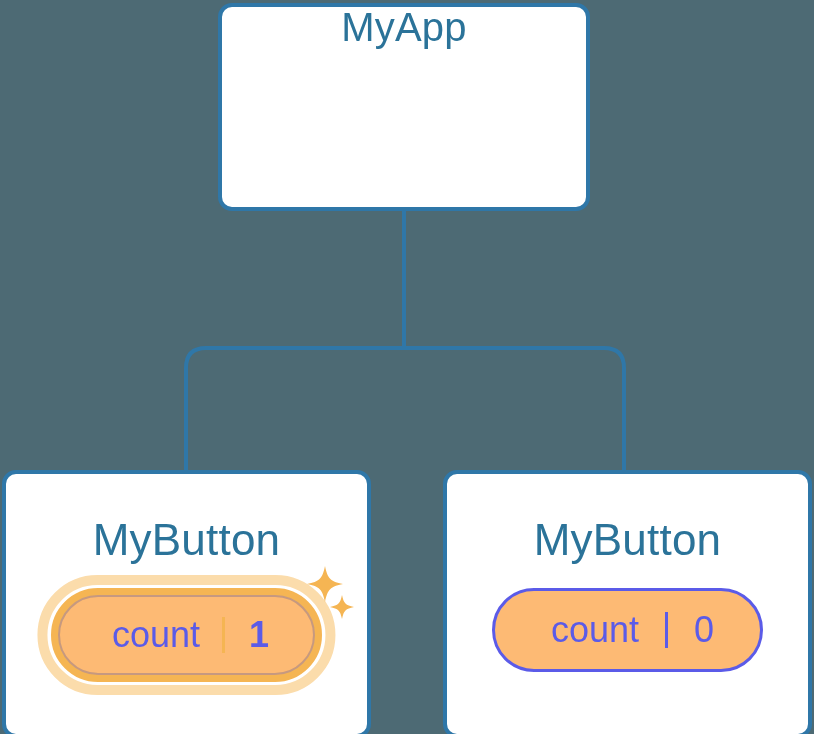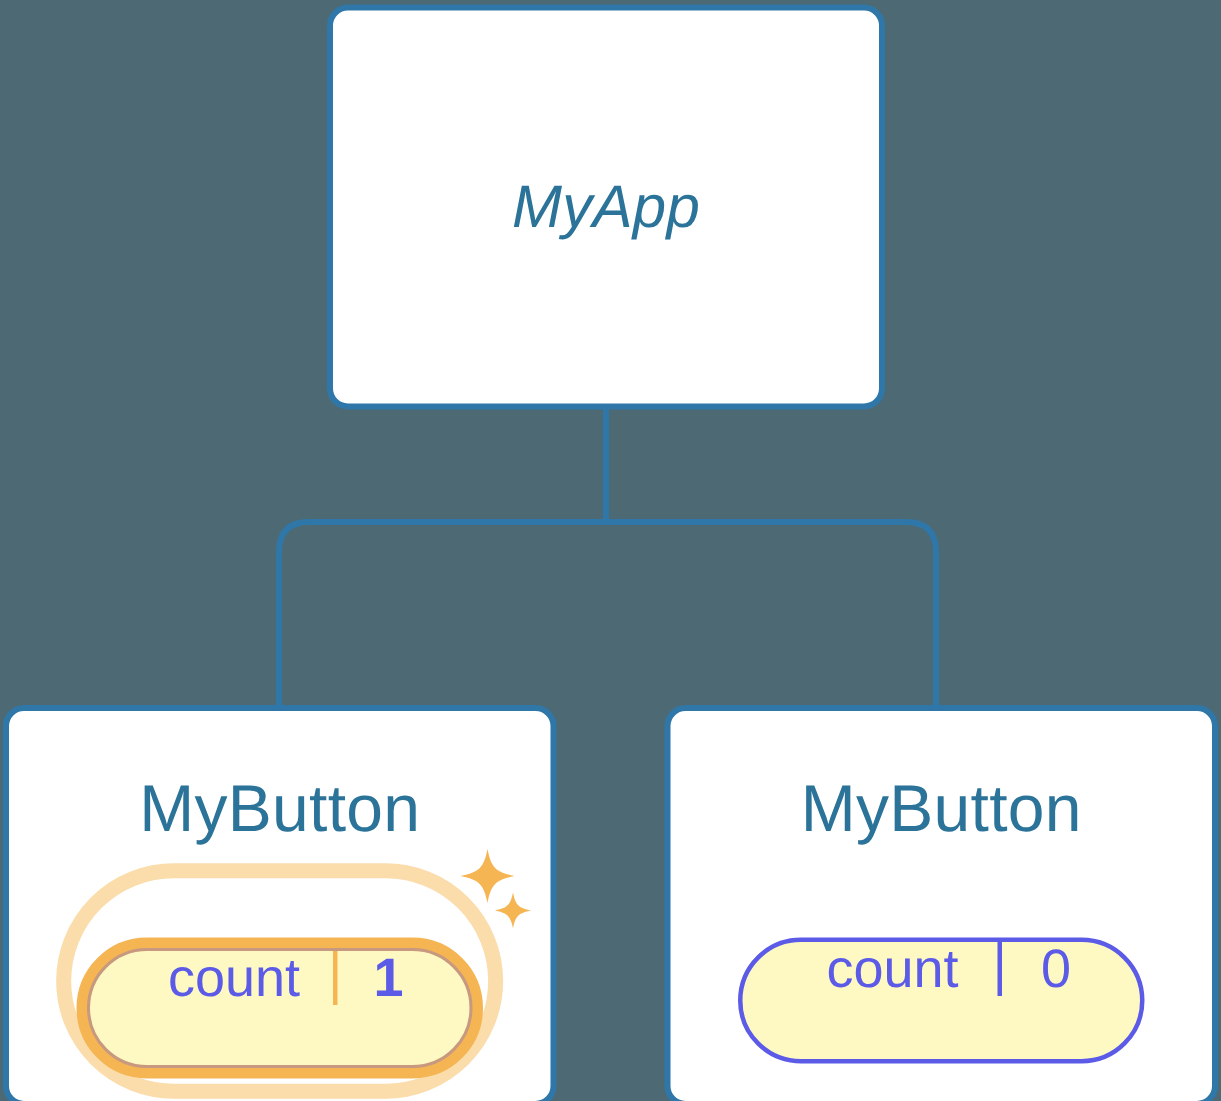--- a/index.html
+++ b/index.html
@@ -39,23 +39,21 @@
     border: 4px solid #2f77a8;
     border-radius: 14px;
     display: flex;
     flex-direction: column;
     align-items: center;
   }
   .node-card.root {
     left: 218px;
     top: 3px;
     width: 372px;
-    height: 270px;
-    justify-content: center;
-    font-style: italic;
+    height: 208px;
   }
   .node-card.child-left {
     left: 2px;
     top: 470px;
     width: 369px;
     height: 268px;
     padding-top: 44px;
   }
   .node-card.child-right {
     left: 443px;
@@ -83,27 +81,26 @@
     margin-top: 26px;
     display: flex;
     align-items: center;
     justify-content: center;
   }
 
   .pill {
     position: relative;
     box-sizing: border-box;
     display: flex;
-    align-items: flex-start;
+    align-items: center;
     height: 84px;
     border-radius: 42px;
-    background: #fef9c3;
+    background: #fdba74;
     border: 3px solid #5b5be8;
     z-index: 2;
-    margin-top: 37px;
   }
   .pill .pill-key,
   .pill .pill-val {
     display: flex;
     align-items: center;
     justify-content: center;
     color: #5b5be8;
     font-size: 36px;
     line-height: 1;
     white-space: nowrap;

